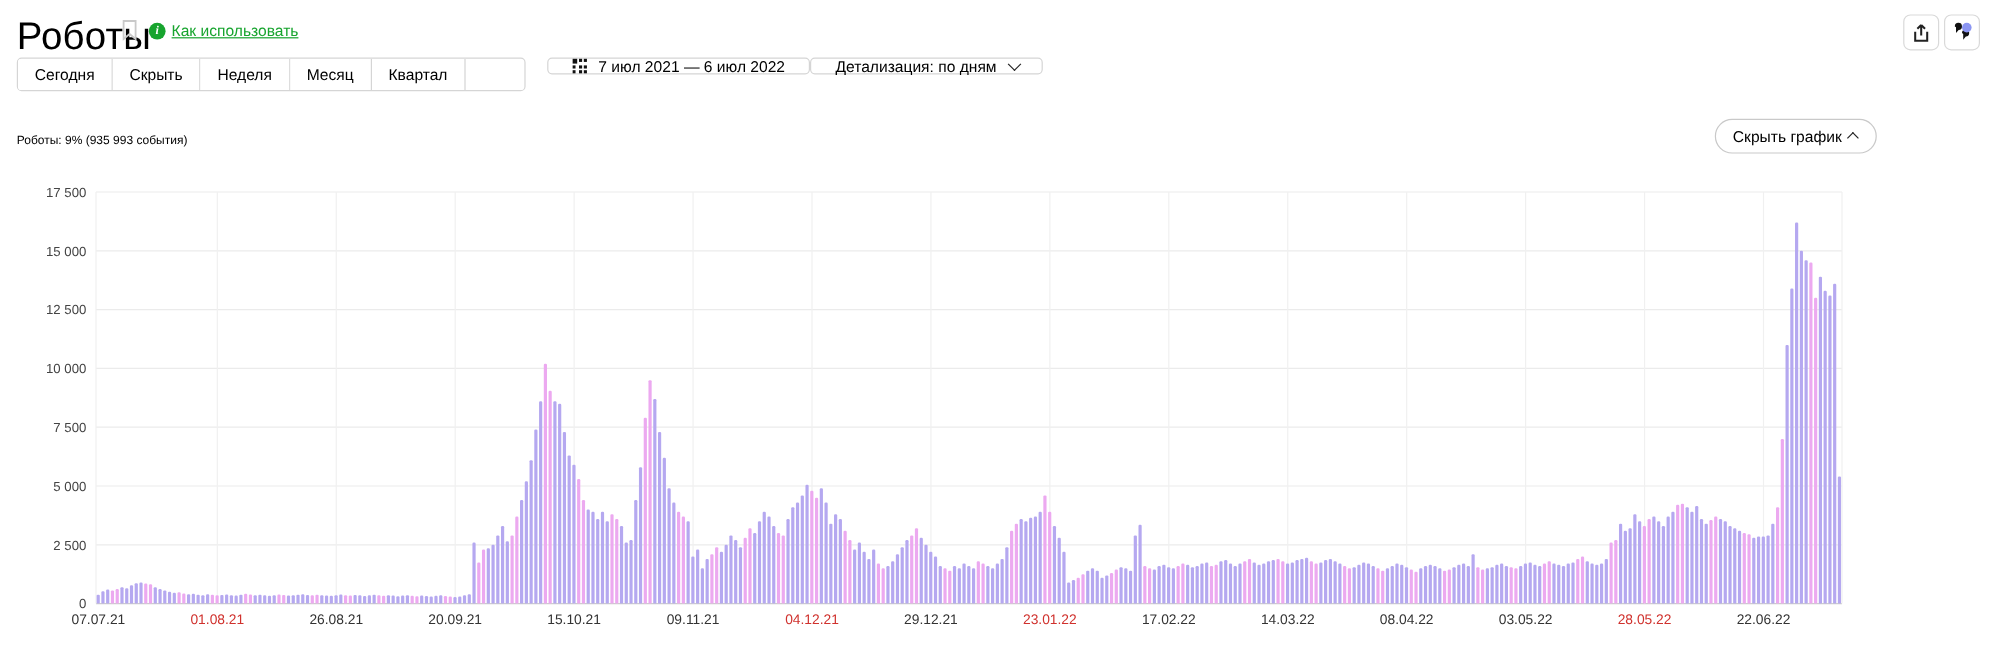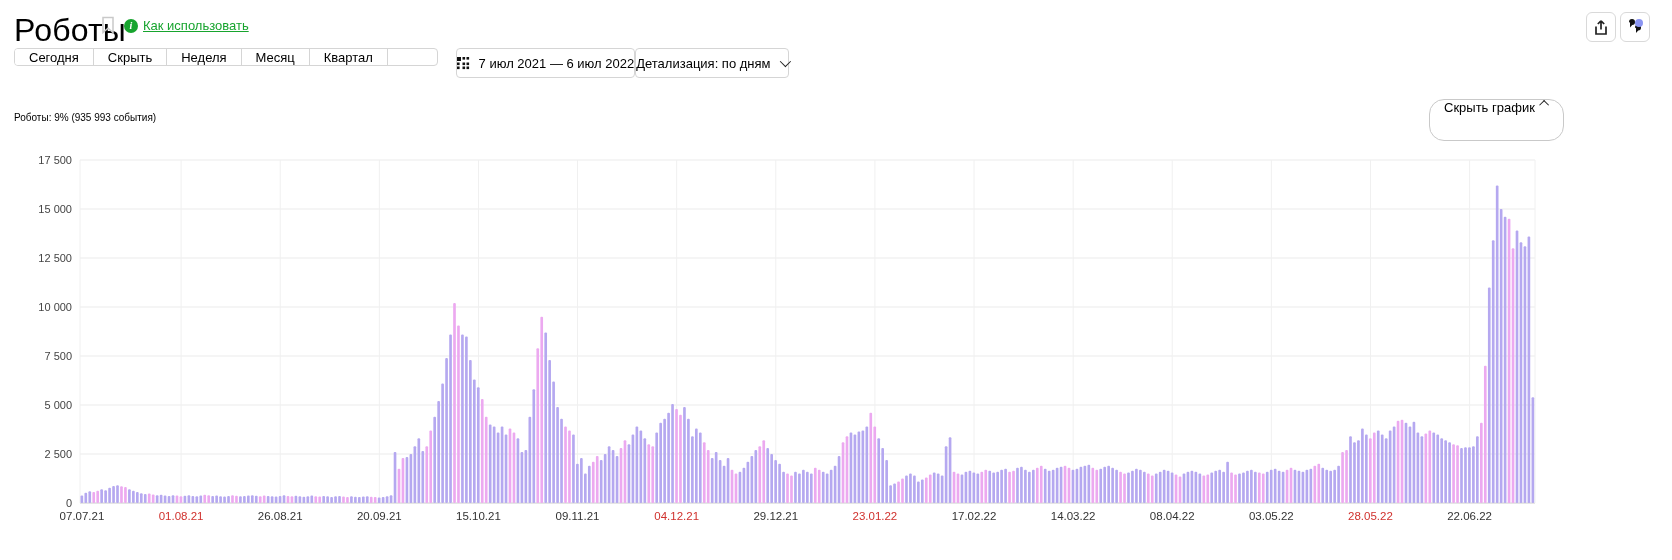--- a/index.html
+++ b/index.html
@@ -12,32 +12,32 @@
   .howto { left:124px; top:18px; display:flex; align-items:center; gap:5px; cursor:pointer; text-decoration:none; }
   .howto .info-circle { width:14px; height:14px; border-radius:50%; background:#17a42e; color:#fff; font-size:10px; font-style:italic; font-weight:bold; display:flex; align-items:center; justify-content:center; font-family:"Liberation Serif", serif; }
   .howto .howto-label { color:#17a42e; font-size:13px;text-decoration:underline; }
 
   .icon-btn { width:30px; height:30px; border:1px solid #d9d9d9; border-radius:6px; background:#fff; display:flex; align-items:center; justify-content:center; cursor:pointer; }
   #share-btn { left:1586px; top:12px; }
   #chat-btn  { left:1620px; top:12px; position:absolute; }
 
   
   .toolbar { left:14px; top:48px; display:flex; align-items:flex-start; }
-  .seg-group { display:flex; border:1px solid #d5d5d5; border-radius:4px; overflow:hidden; height:18px; }
+  .seg-group { display:flex; border:1px solid #d5d5d5; border-radius:4px; overflow:hidden; height:28px; }
   .seg { padding:0 14px; font-size:13px; background:#fff; border:none; border-right:1px solid #d5d5d5; height:100%; display:flex; align-items:center; cursor:pointer; white-space:nowrap; }
   .seg:last-child { border-right:none; }
   .seg.selected { background:#ffe8a0;margin-top:48px; }
-  .btn { height:30px; border:1px solid #d5d5d5; border-radius:4px; background:#fff; font-size:13px; display:flex; align-items:center; gap:8px; padding:0 0; cursor:pointer; white-space:nowrap; }
+  .btn { height:14px; border:1px solid #d5d5d5; border-radius:4px; background:#fff; font-size:13px; display:flex; align-items:center; gap:8px; padding:0 20px; cursor:pointer; white-space:nowrap; }
   .date-btn { margin-left:18px; }
   .detail-btn { margin-left:0; }
   .chev { width:8px; height:8px; border-right:1.6px solid #222; border-bottom:1.6px solid #222; transform:rotate(45deg) translateY(-2px); margin-left:2px; }
 
   
   .stats-line { left:14px; top:112px; font-size:10px; color:#000; }
-  .hide-chart { left:1429px; top:99px; height:42px; border:1px solid #c9c9c9; border-radius:15px; background:#fff; font-size:13px; display:flex; gap:7px; padding:0 14px; cursor:pointer; }
+  .hide-chart { left:1429px; top:99px; height:29px; border:1px solid #c9c9c9; border-radius:15px; background:#fff; font-size:13px; display:flex; align-items:center; gap:7px; padding:0 14px; cursor:pointer; }
   .chev-up { width:7px; height:7px; border-left:1.4px solid #222; border-top:1.4px solid #222; transform:rotate(45deg) translateY(2px); }
 
   #chart-wrap { left:0; top:140px; width:1672px; height:400px; }
   svg text { font-family:"Liberation Sans", sans-serif; }
 </style>
 </head>
 <body>
 
 <div class="abs page-title">Роботы</div>
 

